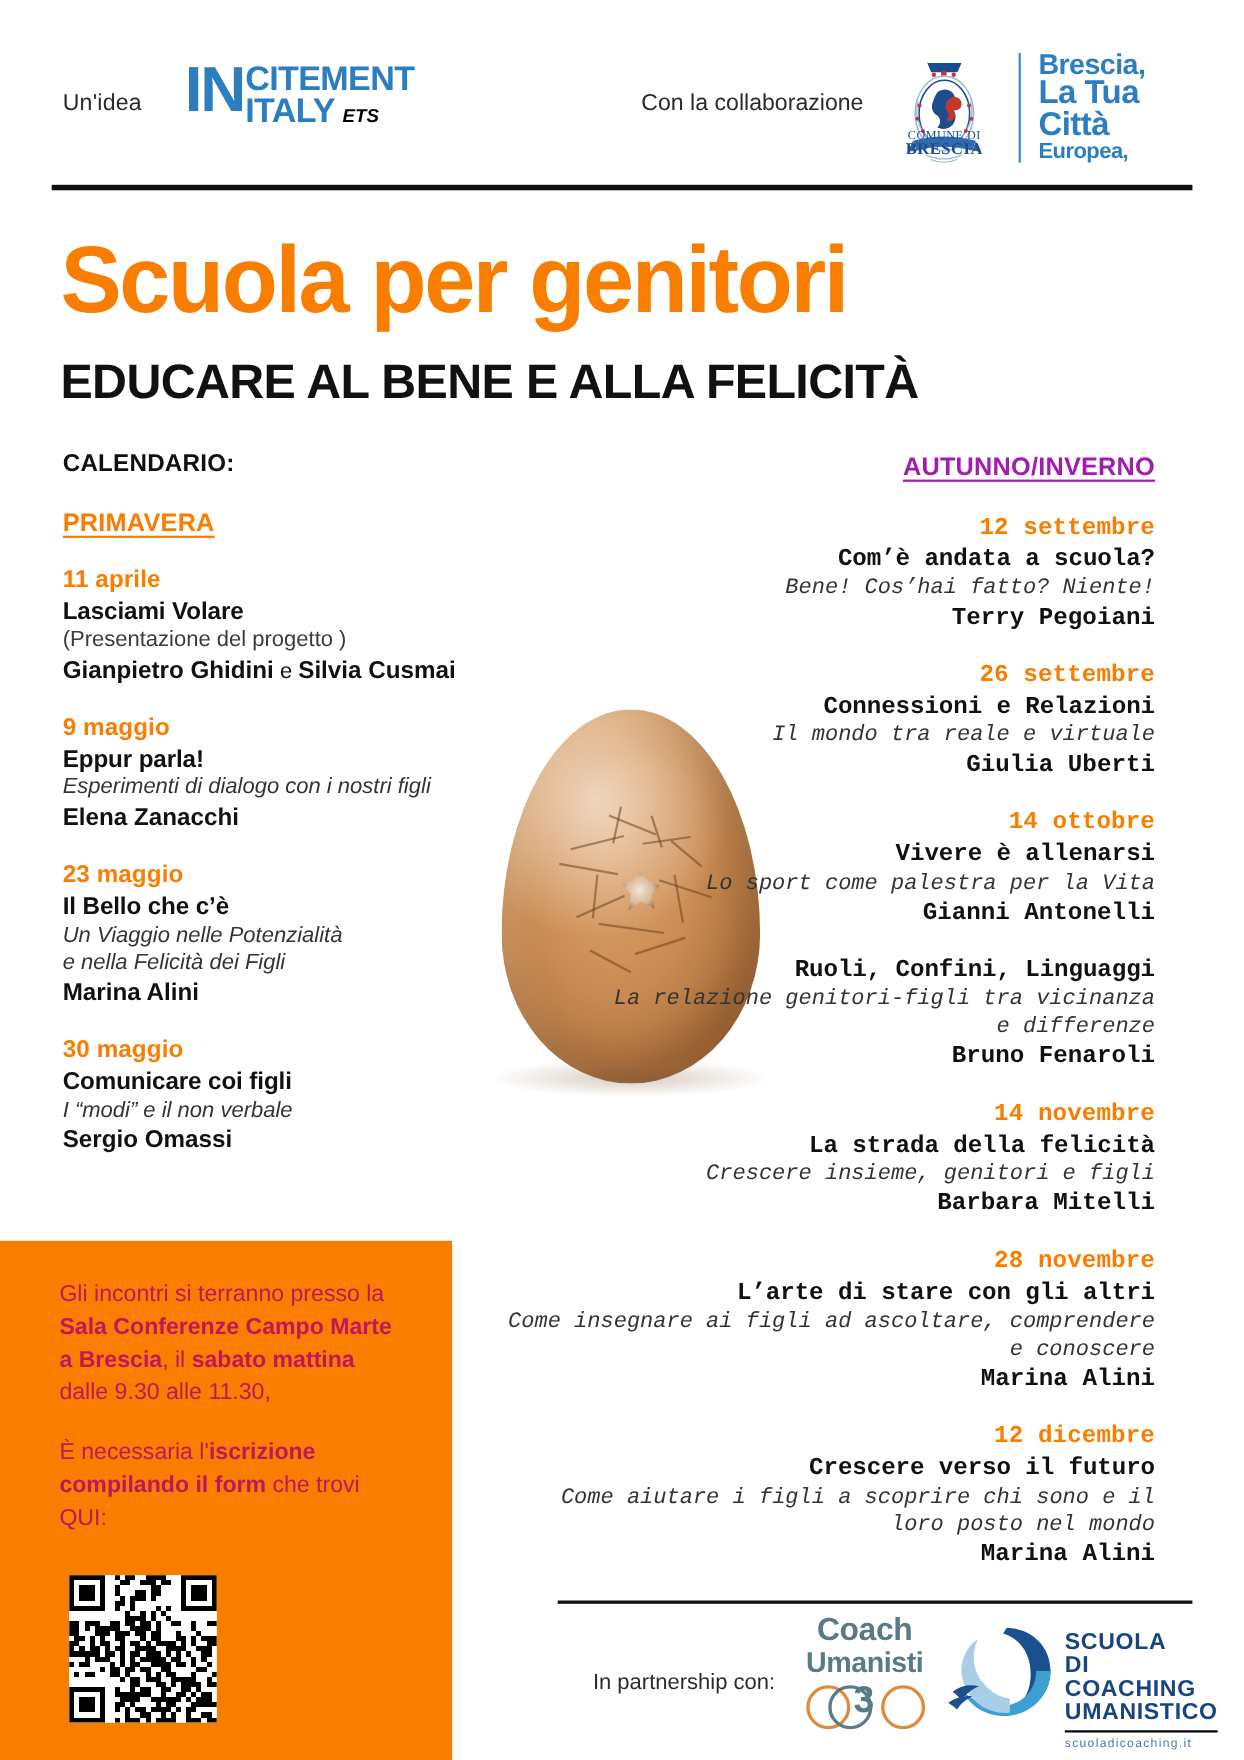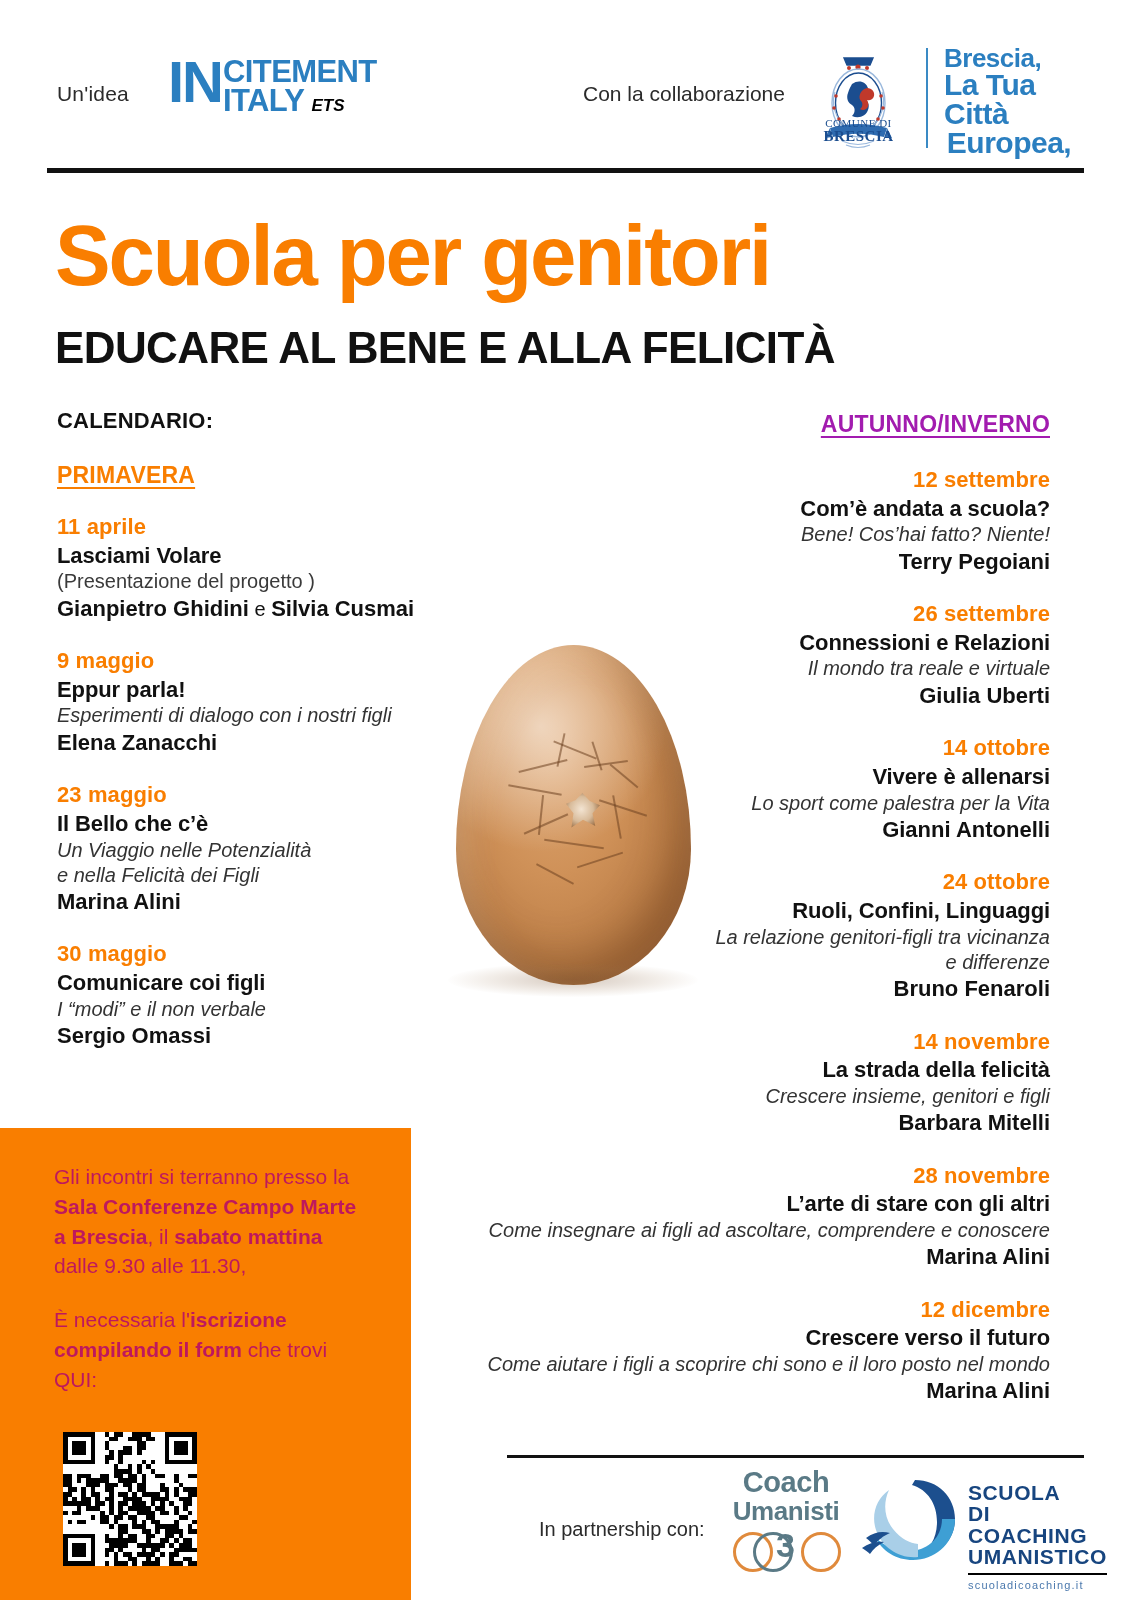--- a/index.html
+++ b/index.html
@@ -21,21 +21,21 @@
 
   .crest{position:absolute;left:806px;top:46px;width:105px;height:108px;}
   .crest-label{position:absolute;left:806px;top:118px;width:105px;text-align:center;line-height:1.02;}
   .crest-l1{font-family:"Liberation Serif","DejaVu Serif",serif;font-size:11px;letter-spacing:.5px;color:#1b4d8f;}
   .crest-l2{font-family:"Liberation Serif","DejaVu Serif",serif;font-size:15px;font-weight:bold;letter-spacing:.5px;color:#1b4d8f;}
 
   .hdr-sep{position:absolute;left:926px;top:48px;width:2px;height:100px;background:#3a8ac4;}
   .brescia-claim{position:absolute;left:944px;top:46px;width:130px;color:#2b7fc0;font-weight:bold;line-height:.96;letter-spacing:-0.5px;}
   .bc1{font-size:26px;}
   .bc2{font-size:30px;}
-  .bc3{font-size:30px;text-align:center;}
+  .bc3{font-size:20px;text-align:left;}
 
   .rule-top{position:absolute;left:47px;top:168px;width:1037px;height:5px;background:#111;}
 
   
   .title-main{position:absolute;left:55px;top:212px;font-size:86px;font-weight:bold;color:#F97E00;letter-spacing:-2.2px;line-height:1;font-stretch:condensed;transform:scaleX(.97);transform-origin:left top;white-space:nowrap;}
   .title-sub{position:absolute;left:55px;top:326px;font-size:44px;font-weight:bold;color:#111;letter-spacing:-0.6px;line-height:1;white-space:nowrap;}
 
   
   .egg-wrap{position:absolute;left:430px;top:645px;width:290px;height:410px;}
   .egg{position:absolute;left:26px;top:0;width:235px;height:340px;border-radius:50% 50% 50% 50%/60% 60% 40% 40%;
@@ -47,21 +47,21 @@
        background:radial-gradient(ellipse at 50% 50%, rgba(120,80,45,.30) 0%, rgba(150,110,70,.12) 48%, rgba(255,255,255,0) 72%);}
   .crack{position:absolute;background:rgba(110,66,32,.55);}
   .crack-hole{position:absolute;left:110px;top:148px;width:34px;height:36px;
        background:radial-gradient(ellipse at 45% 45%, #f3e4d2 0%, #d8bb9a 45%, #8b5a2f 85%);
        clip-path:polygon(48% 0%,70% 22%,100% 34%,78% 56%,86% 92%,50% 74%,16% 96%,22% 56%,0% 30%,28% 20%);}
 
   
   .cal-label{position:absolute;left:57px;top:408px;font-size:22px;font-weight:bold;color:#111;letter-spacing:.2px;}
   .season-left{position:absolute;left:57px;top:462px;font-size:23px;font-weight:bold;color:#F97E00;text-decoration:underline;text-underline-offset:4px;letter-spacing:.2px;}
   .col-left{position:absolute;left:57px;top:513px;width:400px;text-align:left;}
-  .col-right{position:absolute;left:452px;top:466px;width:598px;text-align:right;}
+  .col-right{position:absolute;left:452px;top:466px;width:598px;text-align:right;font-family:Liberation Mono, monospace;}
   .season-right{position:absolute;left:452px;top:411px;width:598px;text-align:right;font-size:23px;font-weight:bold;color:#a21caf;text-decoration:underline;text-underline-offset:4px;letter-spacing:.2px;}
 
   .ev{margin-bottom:24px;}
   .ev-date{font-size:22px;font-weight:bold;color:#F97E00;line-height:1.3;letter-spacing:.1px;}
   .ev-title{font-size:22px;font-weight:bold;color:#111;line-height:1.26;letter-spacing:-0.1px;}
   .ev-sub{font-size:20px;font-style:italic;color:#333;line-height:1.26;font-weight:300;}
   .ev-note{font-size:20px;color:#3a3a3a;line-height:1.26;font-weight:300;}
   .ev-speaker{font-size:22px;font-weight:bold;color:#111;line-height:1.3;}
   .ev-speaker .lt{font-weight:300;font-size:20px;}
 
@@ -238,21 +238,20 @@
     </div>
 
     <div class="ev">
       <div class="ev-date">14 ottobre</div>
       <div class="ev-title">Vivere è allenarsi</div>
       <div class="ev-sub">Lo sport come palestra per la Vita</div>
       <div class="ev-speaker">Gianni Antonelli</div>
     </div>
 
     <div class="ev">
-      <div class="ev-date">24 ottobre</div>
       <div class="ev-title">Ruoli, Confini, Linguaggi</div>
       <div class="ev-sub">La relazione genitori-figli tra vicinanza</div>
       <div class="ev-sub">e differenze</div>
       <div class="ev-speaker">Bruno Fenaroli</div>
     </div>
 
     <div class="ev">
       <div class="ev-date">14 novembre</div>
       <div class="ev-title">La strada della felicità</div>
       <div class="ev-sub">Crescere insieme, genitori e figli</div>

